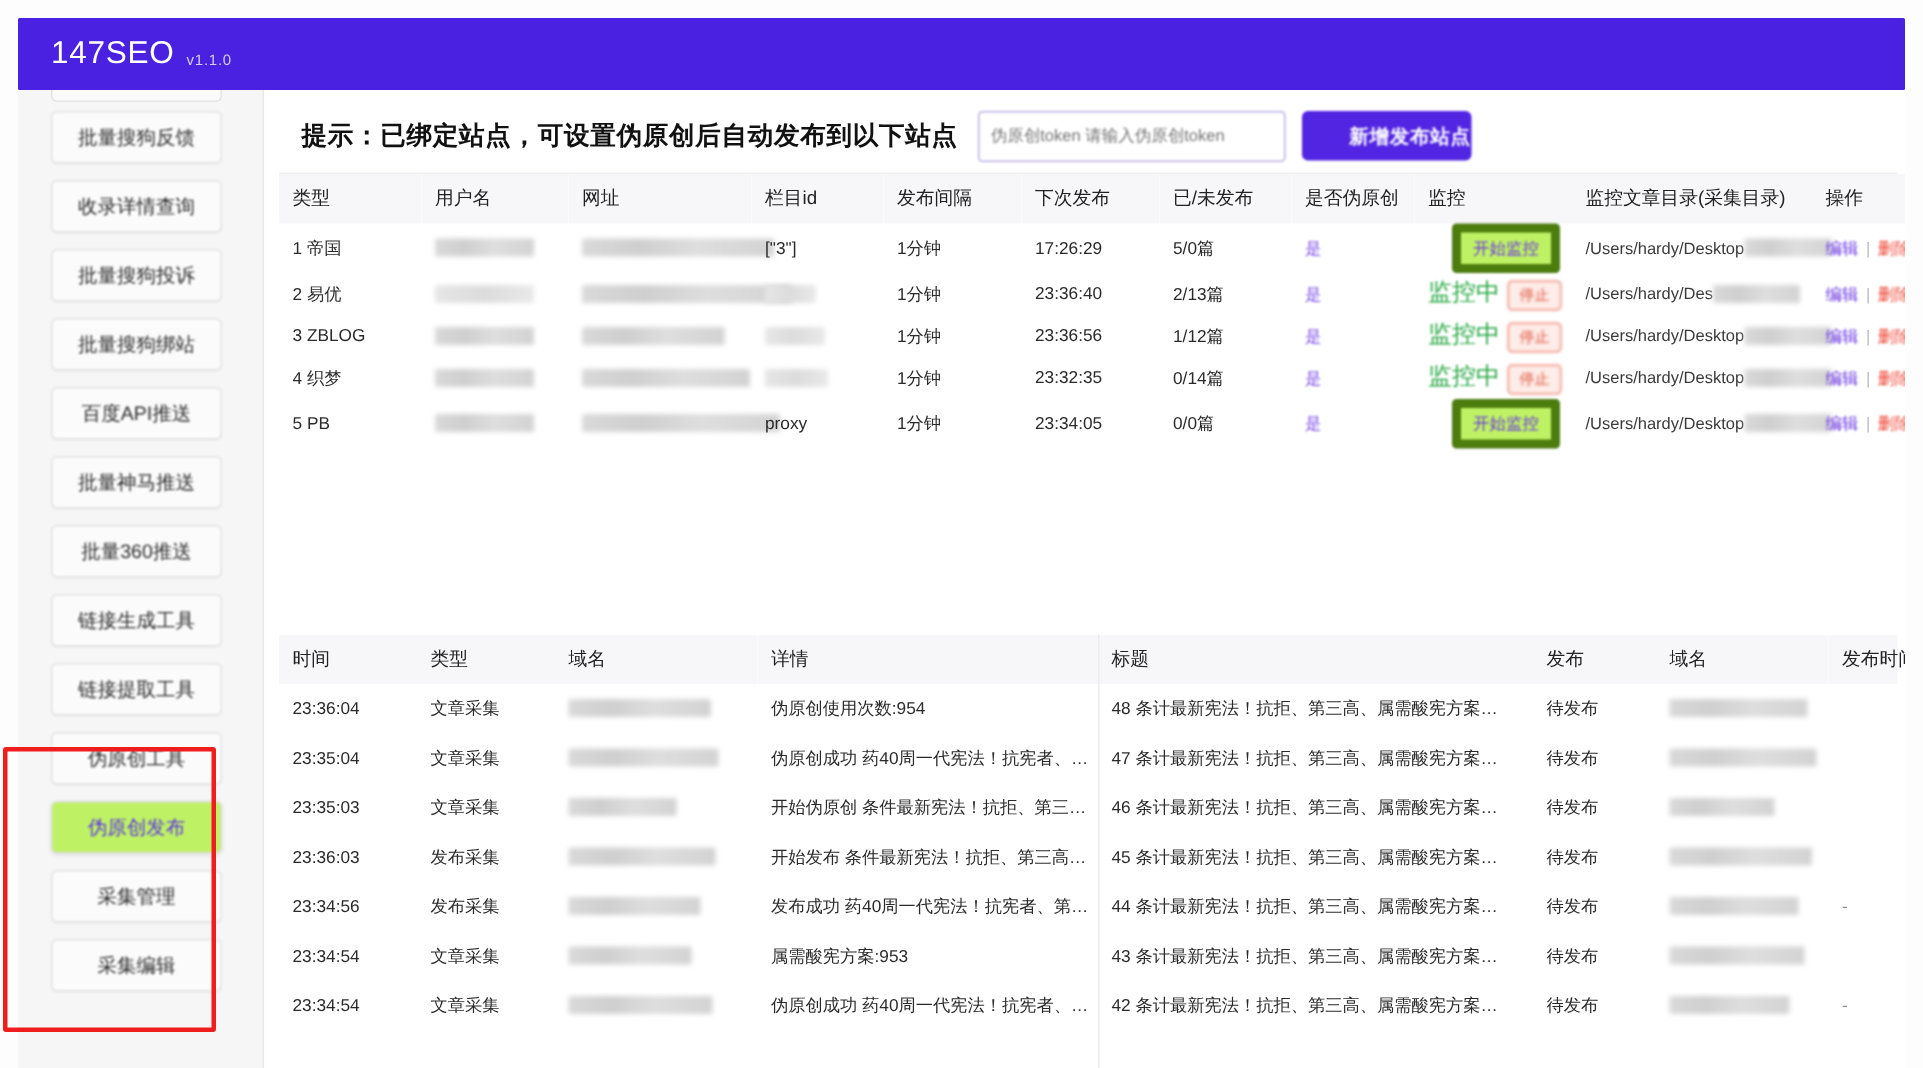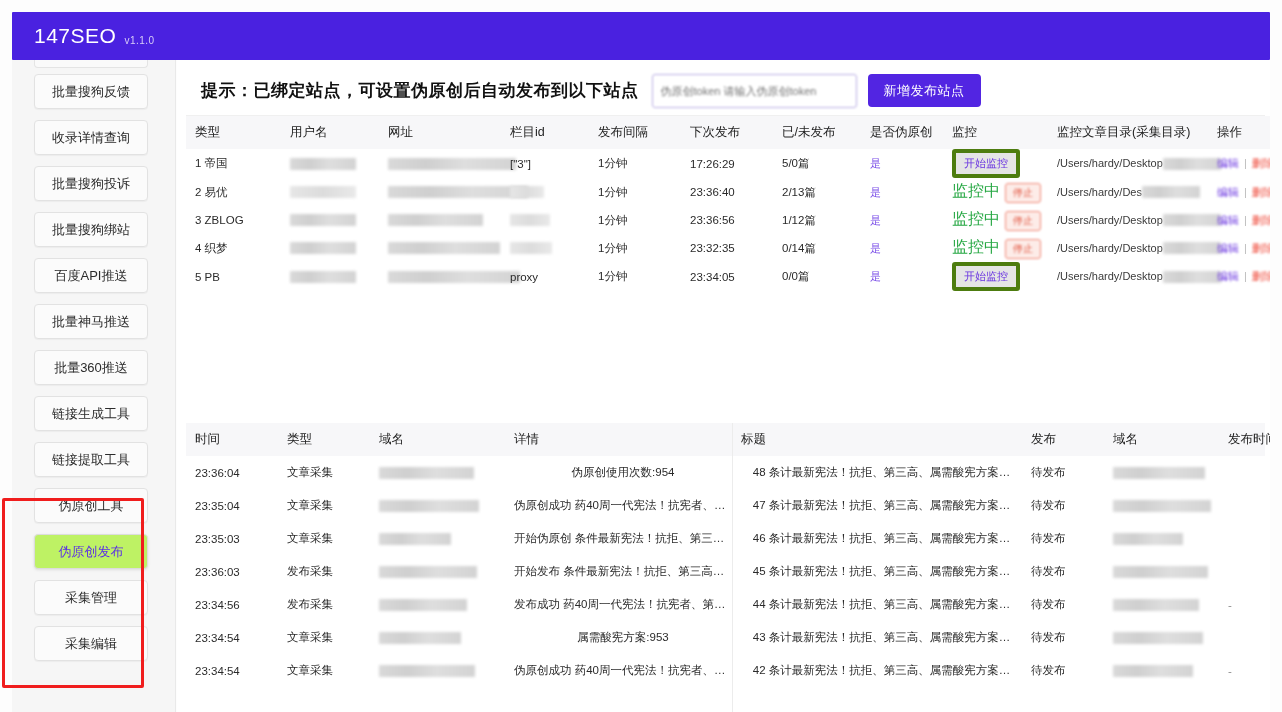--- a/index.html
+++ b/index.html
@@ -105,25 +105,26 @@
     font-size: 11px; color: #9b9b9b;
     padding: 16px 8px;
     font-family: inherit;
     filter: blur(0.8px);
   }
   .add-btn {
     margin-left: 11px;
     width: 113px; height: 33px;
     background: #5225e2; color: #fff;
     border: none; border-radius: 4px;
-    font-size: 13px; font-weight: 400;
+    font-size: 13px; font-weight: 700;
     font-family: inherit;
     cursor: pointer;
     filter: blur(0.7px);
     letter-spacing: 0.5px;
+    text-align: right;
   }
 
   
   .table-top {
     position: absolute; left: 9px; top: 56px;
     width: 1079px;
   }
   table { border-collapse: collapse; width: 100%; table-layout: fixed; }
   .thead-row { background: #f7f7f9; height: 33px; }
   .thead-row th {
@@ -148,25 +149,26 @@
   }
   .redact.lite {
     background: linear-gradient(90deg,#e6e6e6 0%,#dcdcdc 50%,#e9e9e9 100%);
   }
   .chip-purple {
     display: inline-block; color: #7a4de8; font-size: 11px;
     filter: blur(0.6px);
   }
   .btn-monitor-start {
     display: inline-block;
-    border: 4px solid #4d7c0f; color: #6a35e0;
-    background: #e5e5e5;
+    border: 6px solid #4d7c0f; color: #6a35e0;
+    background: #bef264;
     font-size: 11px; padding: 3px 8px;
     border-radius: 3px; cursor: pointer;
     filter: blur(0.7px);
+    margin-left: 16px;
   }
   .monitoring {
     color: #27a844; font-size: 16px; filter: blur(0.6px);
     margin-right: 5px;
   }
   .btn-stop {
     display: inline-block;
     border: 1px solid #f08a7a; background: #fdece8;
     color: #e0503a; font-size: 10px;
     padding: 2px 7px; border-radius: 3px; cursor: pointer;
@@ -182,21 +184,21 @@
     position: absolute; left: 9px; top: 363px;
     width: 1079px;
   }
   .brow { height: 33px; }
   .brow td {
     font-size: 11.5px; color: #2a2a2a;
     padding-left: 9px; vertical-align: middle;
     white-space: nowrap; overflow: hidden;
     filter: blur(0.4px);
   }
-  .cell-ellipsis { text-overflow: ellipsis; text-align: center; }
+  .cell-ellipsis { text-overflow: ellipsis; }
   .divider-v {
     position: absolute; left: 546px; top: 0;
     width: 1px; height: 289px; background: #ececec;
   }
   .dash { color: #8d8d8d; }
 </style>
 </head>
 <body>
 
 <div class="app">

